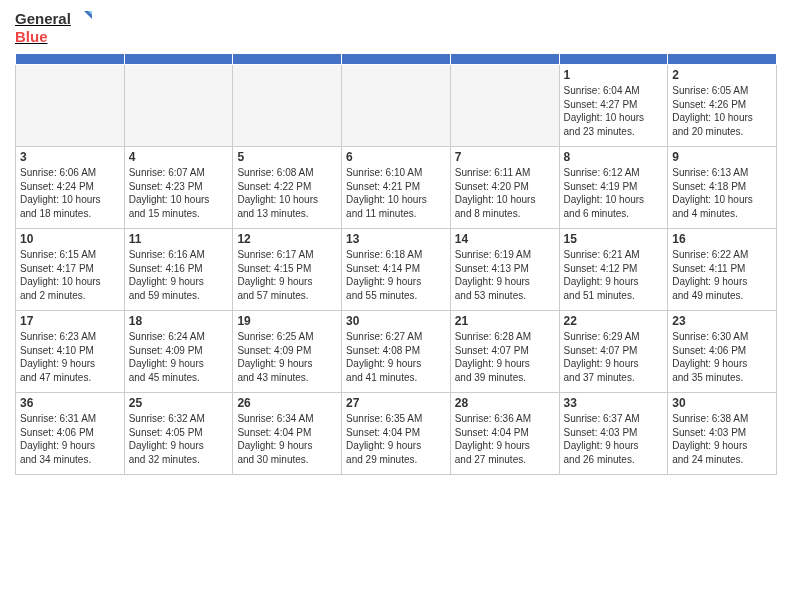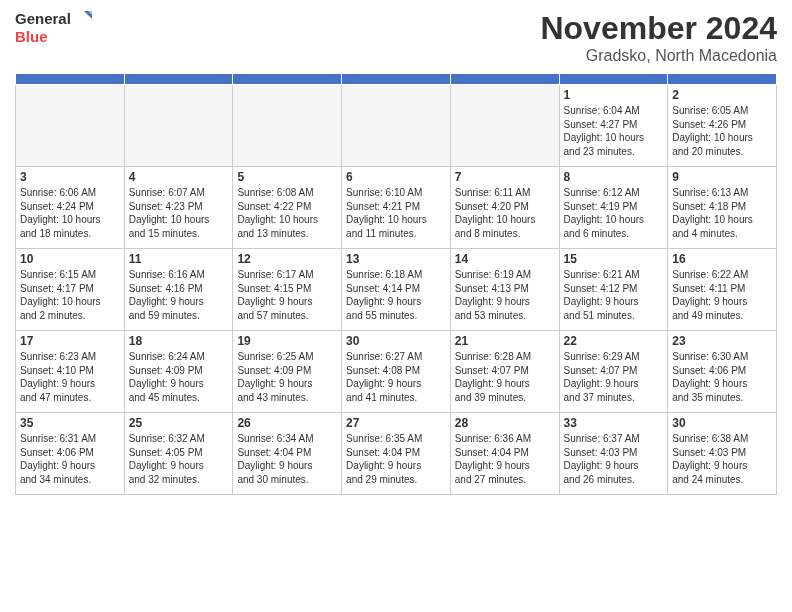--- a/index.html
+++ b/index.html
@@ -17,20 +17,21 @@
     .header-row {
       display: flex;
       align-items: flex-start;
       justify-content: space-between;
       margin-bottom: 8px;
     }
     .logo {
       display: flex;
       align-items: flex-end;
       gap: 4px;
+      text-decoration: underline;
     }
     .title-block {
       text-align: right;
     }
     .month-title {
       font-size: 32px;
       font-weight: bold;
       color: #333;
     }
     .location-title {
@@ -85,24 +86,20 @@
     <div style="font-size:15px;font-weight:bold;color:#333;display:flex;align-items:center;gap:3px;">
       <span>General</span>
       <svg width="18" height="18" viewBox="0 0 18 18">
         <polygon points="10,1 18,1 18,9" fill="#4472C4"></polygon>
         <polygon points="14,1 18,1 18,5" fill="#87CEEB"></polygon>
       </svg>
     </div>
     <div style="font-size:15px;font-weight:bold;color:#ef4444;">Blue</div>
   </div>
       </div>
-    <div class="title-block">
-      <div class="month-title">November 2024</div>
-      <div class="location-title">Gradsko, North Macedonia</div>
-    </div>
   </div>
 
   <table class="calendar">
     <thead>
       <tr>
         <th></th>
         <th></th>
         <th></th>
         <th></th>
         <th></th>
@@ -211,21 +208,21 @@
             <span class="day-num">22</span>
             <div class="day-info">Sunrise: 6:29 AM<br>Sunset: 4:07 PM<br>Daylight: 9 hours<br>and 37 minutes.</div>
           </td>
           <td>
             <span class="day-num">23</span>
             <div class="day-info">Sunrise: 6:30 AM<br>Sunset: 4:06 PM<br>Daylight: 9 hours<br>and 35 minutes.</div>
           </td>
         </tr>
         <tr>
           <td>
-            <span class="day-num">35</span>
+            <span class="day-num">36</span>
             <div class="day-info">Sunrise: 6:31 AM<br>Sunset: 4:06 PM<br>Daylight: 9 hours<br>and 34 minutes.</div>
           </td>
           <td>
             <span class="day-num">25</span>
             <div class="day-info">Sunrise: 6:32 AM<br>Sunset: 4:05 PM<br>Daylight: 9 hours<br>and 32 minutes.</div>
           </td>
           <td>
             <span class="day-num">26</span>
             <div class="day-info">Sunrise: 6:34 AM<br>Sunset: 4:04 PM<br>Daylight: 9 hours<br>and 30 minutes.</div>
           </td>

